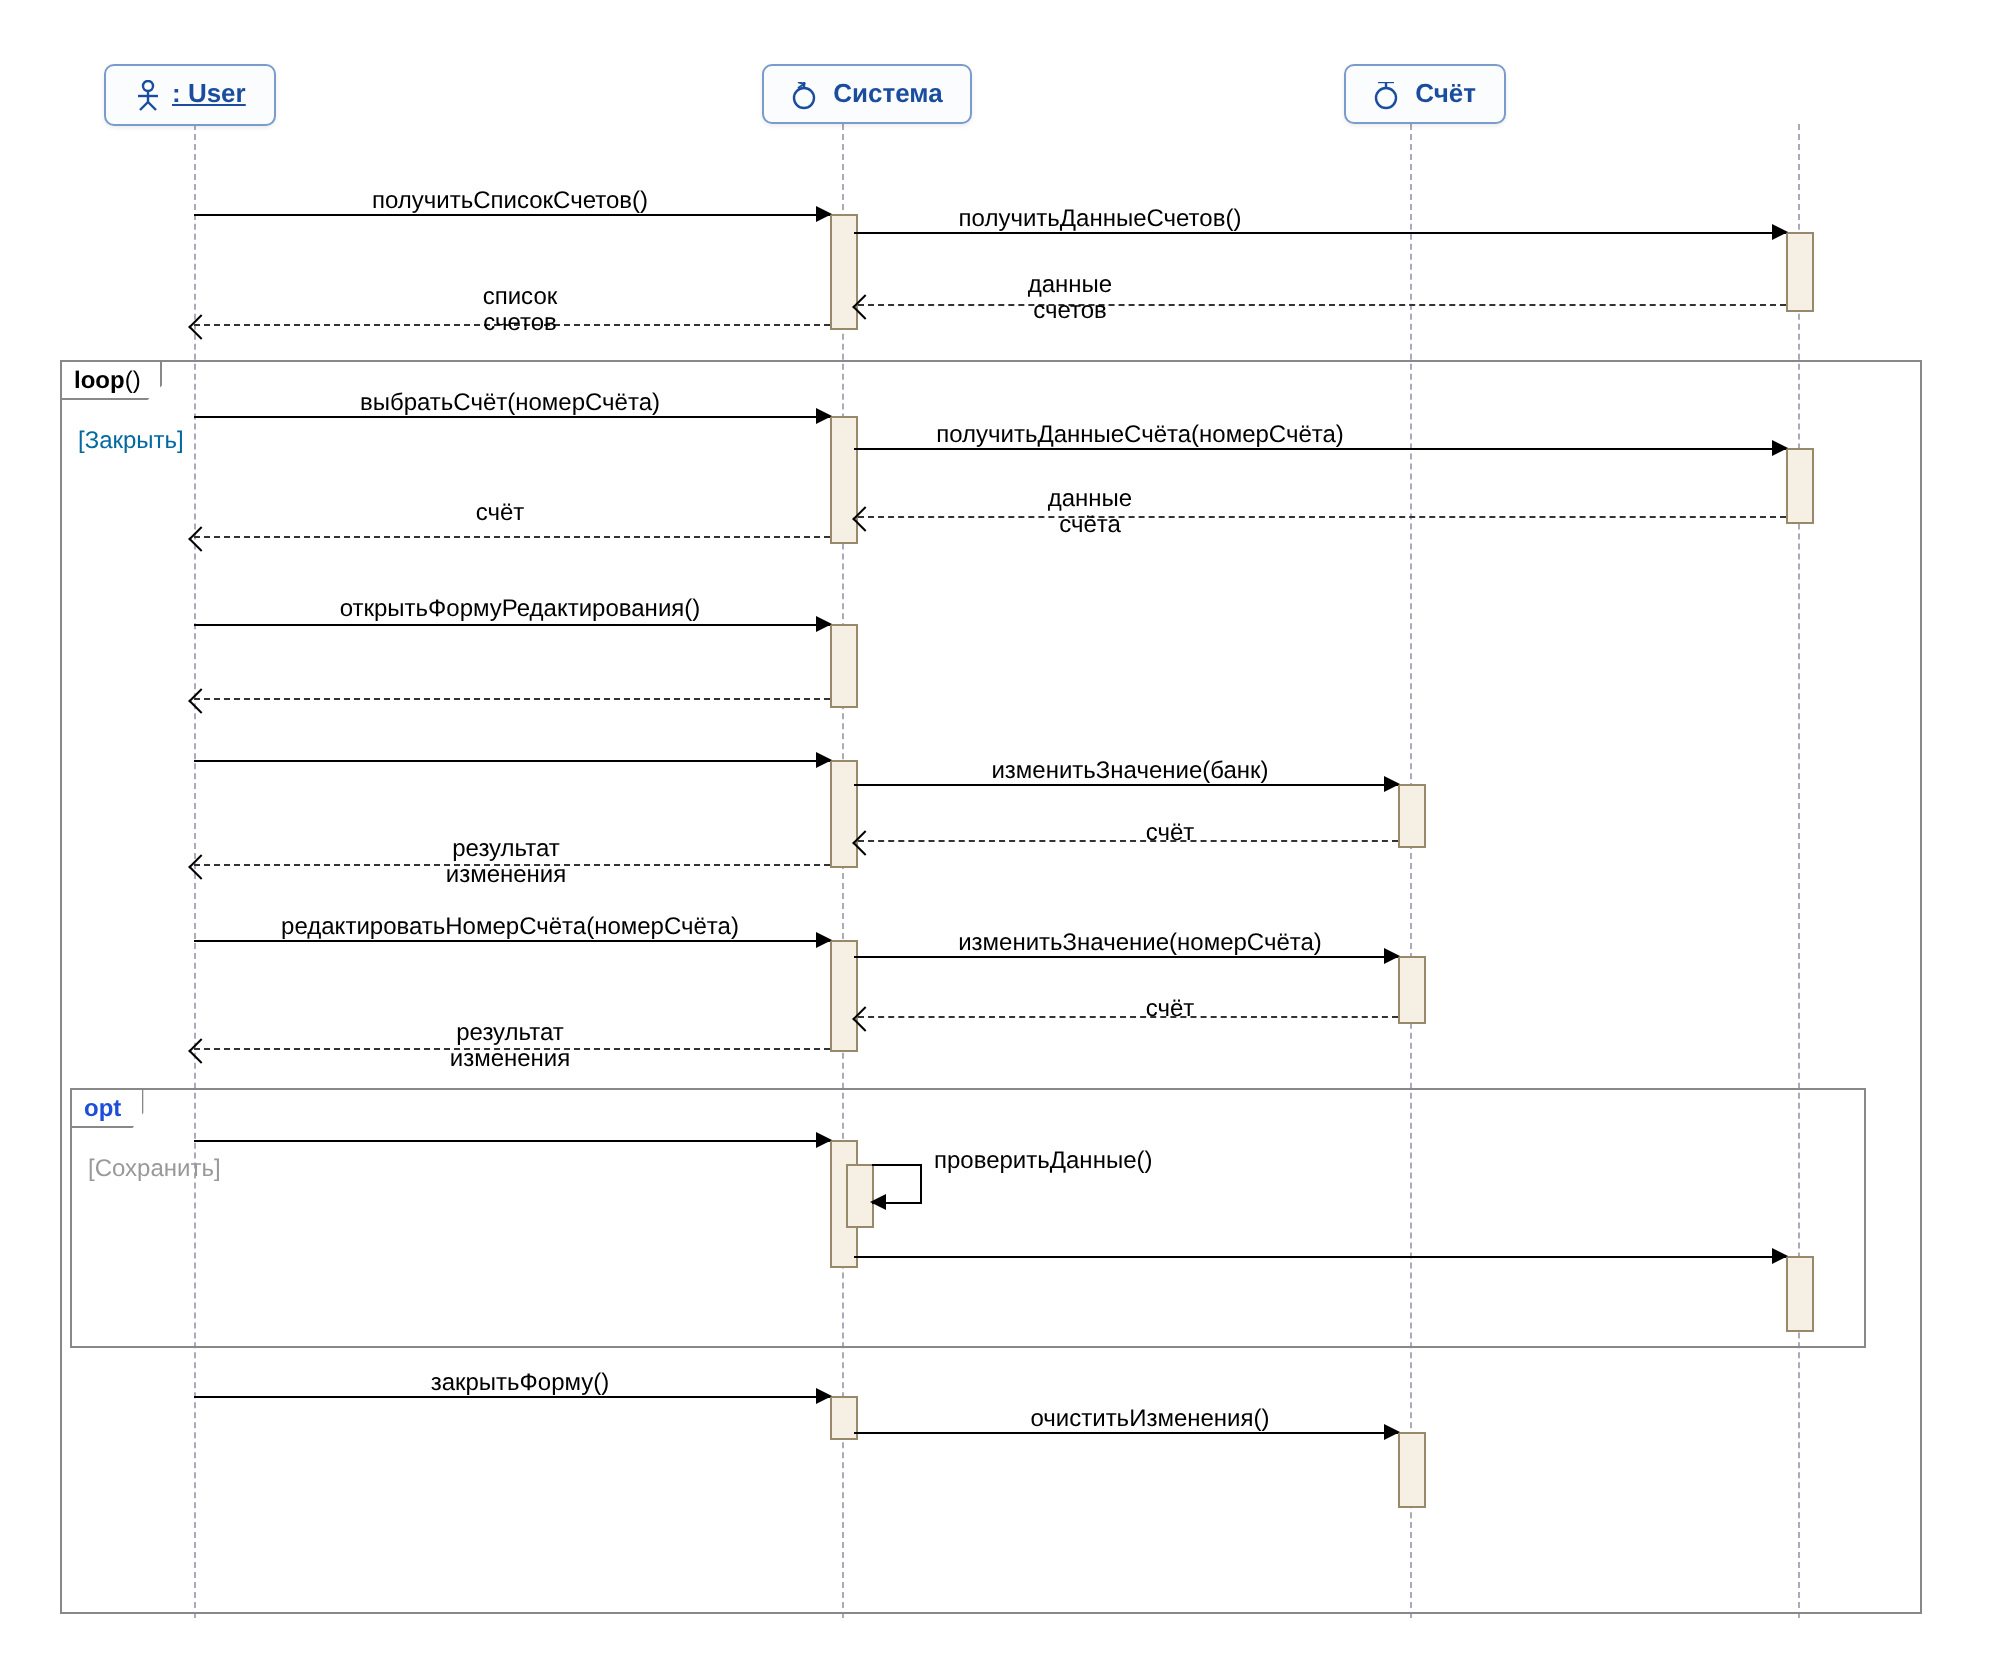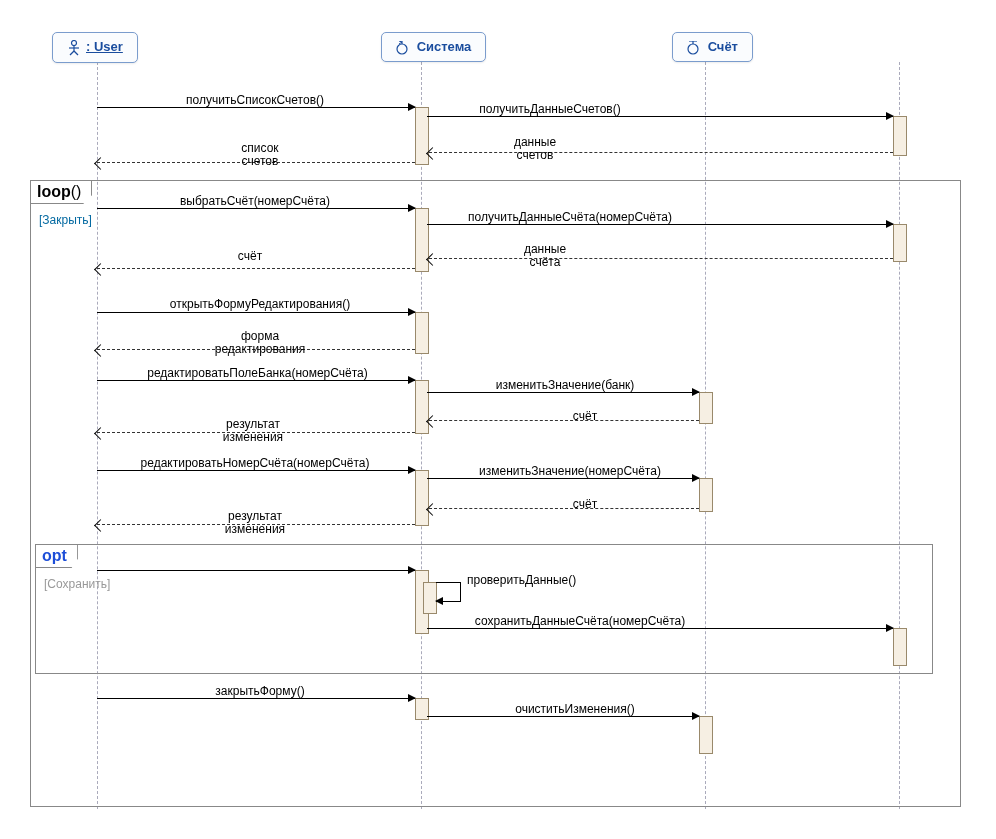--- a/index.html
+++ b/index.html
@@ -8,21 +8,21 @@
 .head{position:absolute;top:32px;padding:6px 14px;background:#fafcfe;border:1px solid #7a9ccd;border-radius:5px;color:#1a4d9e;font-weight:bold;font-size:13px;white-space:nowrap;box-shadow:0 1px 2px rgba(0,0,0,.08)}
 .head svg{vertical-align:middle;margin-right:5px}
 .act{position:absolute;width:12px;background:#f6efe3;border:1px solid #99896b}
 .msg{position:absolute;height:1px;background:#000}
 .msg.solid::after{content:'';position:absolute;right:-1px;top:-4px;border-left:8px solid #000;border-top:4.5px solid transparent;border-bottom:4.5px solid transparent}
 .msg.dash{background:none;border-top:1.5px dashed #333}
 .msg.dash::after{content:'';position:absolute;right:-1px;top:-4px;width:8px;height:8px;border-top:1.5px solid #000;border-right:1.5px solid #000;transform:rotate(45deg)}
 .msg.l.dash::after{right:auto;left:-1px;transform:rotate(-135deg)}
 .lbl{position:absolute;font-size:12px;text-align:center;line-height:1.1;white-space:nowrap}
 .frag{position:absolute;border:1.5px solid #888;background:transparent}
-.frag .tag{position:absolute;top:0;left:0;border-right:1.5px solid #888;border-bottom:1.5px solid #888;padding:2px 10px 2px 6px;font-size:16px;font-weight:bold;background:#fff;border-bottom-right-radius:0;clip-path:polygon(0 0,100% 0,100% 60%,85% 100%,0 100%)}
+.frag .tag{position:absolute;top:0;left:0;border-right:1.5px solid #888;border-bottom:1.5px solid #888;padding:2px 10px 2px 6px;font-size:12px;font-weight:bold;background:#fff;border-bottom-right-radius:0;clip-path:polygon(0 0,100% 0,100% 60%,85% 100%,0 100%)}
 .frag .guard{position:absolute;color:#0369a1;font-size:12px}
 .self{position:absolute;width:24px;height:18px;border:1.5px solid #000;border-left:none}
 .self::after{content:'';position:absolute;left:-1px;bottom:-4px;border-right:8px solid #000;border-top:4.5px solid transparent;border-bottom:4.5px solid transparent}
 </style>
 </head>
 <body>
 
 <div class="canvas">
 
 <div class="lifeline" style="left:97px"></div>
@@ -88,24 +88,22 @@
 <div class="msg solid" style="left:427px;top:224px;width:466px"></div>
 <div class="lbl" style="left:440px;top:211px;width:260px">получитьДанныеСчёта(номерСчёта)</div>
 <div class="msg dash l" style="left:429px;top:258px;width:464px"></div>
 <div class="lbl" style="left:490px;top:243px;width:110px"><span>данные</span><br><span>счёта</span></div>
 <div class="msg dash l" style="left:97px;top:268px;width:318px"></div>
 <div class="lbl" style="left:220px;top:250px;width:60px">счёт</div>
 
 <div class="msg solid" style="left:97px;top:312px;width:318px"></div>
 <div class="lbl" style="left:130px;top:298px;width:260px">открытьФормуРедактирования()</div>
 <div class="msg dash l" style="left:97px;top:349px;width:318px"></div>
-<div class="lbl" style="left:190px;top:330px;width:140px"><span>форма</span><br><span>редактирования</span></div>
 
 <div class="msg solid" style="left:97px;top:380px;width:318px"></div>
-<div class="lbl" style="left:110px;top:367px;width:295px">редактироватьПолеБанка(номерСчёта)</div>
 <div class="msg solid" style="left:427px;top:392px;width:272px"></div>
 <div class="lbl" style="left:460px;top:379px;width:210px">изменитьЗначение(банк)</div>
 <div class="msg dash l" style="left:429px;top:420px;width:270px"></div>
 <div class="lbl" style="left:555px;top:410px;width:60px">счёт</div>
 <div class="msg dash l" style="left:97px;top:432px;width:318px"></div>
 <div class="lbl" style="left:193px;top:418px;width:120px"><span>результат</span><br><span>изменения</span></div>
 
 <div class="msg solid" style="left:97px;top:470px;width:318px"></div>
 <div class="lbl" style="left:105px;top:457px;width:300px">редактироватьНомерСчёта(номерСчёта)</div>
 <div class="msg solid" style="left:427px;top:478px;width:272px"></div>
@@ -117,20 +115,19 @@
 
 <div class="frag" style="left:35px;top:544px;width:896px;height:128px">
 <div class="tag" style="color:#1d4ed8">opt</div>
 <div class="guard" style="left:8px;top:32px;color:#999">[Сохранить]</div>
 </div>
 
 <div class="msg solid" style="left:97px;top:570px;width:318px"></div>
 <div class="self" style="left:436px;top:582px"></div>
 <div class="lbl" style="left:467px;top:574px;width:130px;text-align:left">проверитьДанные()</div>
 <div class="msg solid" style="left:427px;top:628px;width:466px"></div>
-<div class="lbl" style="left:440px;top:615px;width:280px">сохранитьДанныеСчёта(номерСчёта)</div>
 
 <div class="msg solid" style="left:97px;top:698px;width:318px"></div>
 <div class="lbl" style="left:180px;top:685px;width:160px">закрытьФорму()</div>
 <div class="msg solid" style="left:427px;top:716px;width:272px"></div>
 <div class="lbl" style="left:480px;top:703px;width:190px">очиститьИзменения()</div>
 
 </div>
 
 </body></html>

